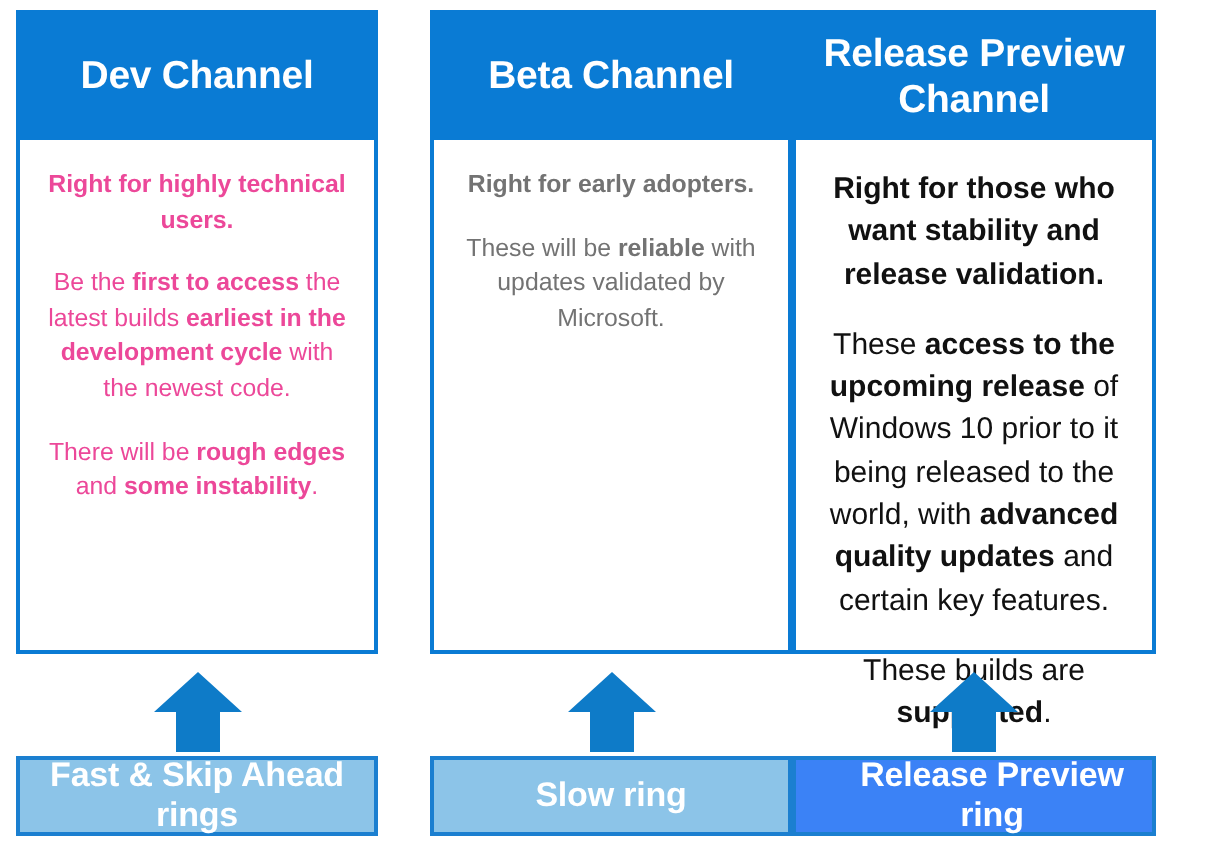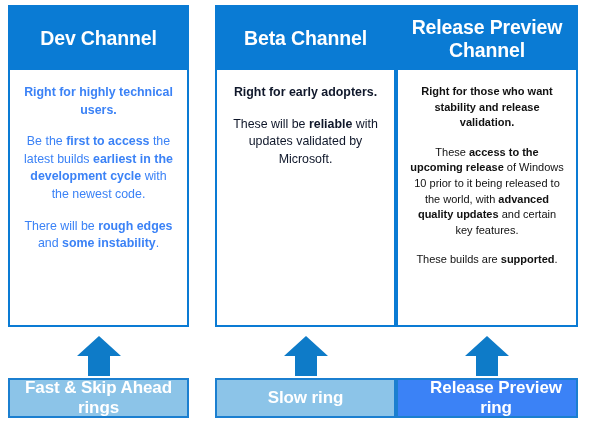--- a/index.html
+++ b/index.html
@@ -67,21 +67,21 @@
 
   .card-body {
     flex: 1 1 auto;
     padding: 14px 10px 8px 10px;
     box-sizing: border-box;
     color: #111111;
     text-align: center;
     font-size: 12.4px;
     line-height: 1.42;
   }
-  .col-3 .card-body { font-size: 11px; }
+  .col-3 .card-body { font-size: 15px; }
 
   .lede {
     font-weight: bold;
     margin: 0 0 14px 0;
     padding: 0;
   }
   .para {
     margin: 0 0 14px 0;
     padding: 0;
     font-weight: normal;
@@ -121,40 +121,40 @@
   }
 </style>
 </head>
 <body>
 
 <div id="canvas">
 
   <div class="column col-1">
     <div class="card card-1" style="border-color: rgb(10, 123, 212);">
       <div class="card-header" style="background: rgb(10, 123, 212); color: rgb(255, 255, 255);">Dev Channel</div>
-      <div class="card-body" style="color: #3b82f6;">
+      <div class="card-body" style="color: #ec4899;">
         <p class="lede">Right for highly technical users.</p>
         <p class="para"><span>Be the </span><b>first to access</b><span> the latest builds </span><b>earliest in the development cycle</b><span> with the newest code.</span></p>
         <p class="para"><span>There will be </span><b>rough edges</b><span> and </span><b>some instability</b><span>.</span></p>
       </div>
     </div>
     <div class="arrow">
       <svg width="44" height="40" viewBox="0 0 44 40" aria-hidden="true">
         <polygon points="22,0 44,20 33,20 33,40 11,40 11,20 0,20" fill="#0E7BC8"></polygon>
       </svg>
     </div>
     <div class="ring-box" style="background: rgb(140, 196, 232); border-color: rgb(27, 127, 208);">
       <span>Fast &amp; Skip Ahead rings</span>
     </div>
   </div>
 
   <div class="column col-2">
     <div class="card card-2" style="border-color: rgb(10, 123, 212);">
       <div class="card-header" style="background: rgb(10, 123, 212); color: rgb(255, 255, 255);">Beta Channel</div>
-      <div class="card-body" style="color: #0f172a;">
+      <div class="card-body" style="color: #737373;">
         <p class="lede">Right for early adopters.</p>
         <p class="para"><span>These will be </span><b>reliable</b><span> with updates validated by Microsoft.</span></p>
       </div>
     </div>
     <div class="arrow">
       <svg width="44" height="40" viewBox="0 0 44 40" aria-hidden="true">
         <polygon points="22,0 44,20 33,20 33,40 11,40 11,20 0,20" fill="#0E7BC8"></polygon>
       </svg>
     </div>
     <div class="ring-box" style="background: rgb(140, 196, 232); border-color: rgb(27, 127, 208);">

